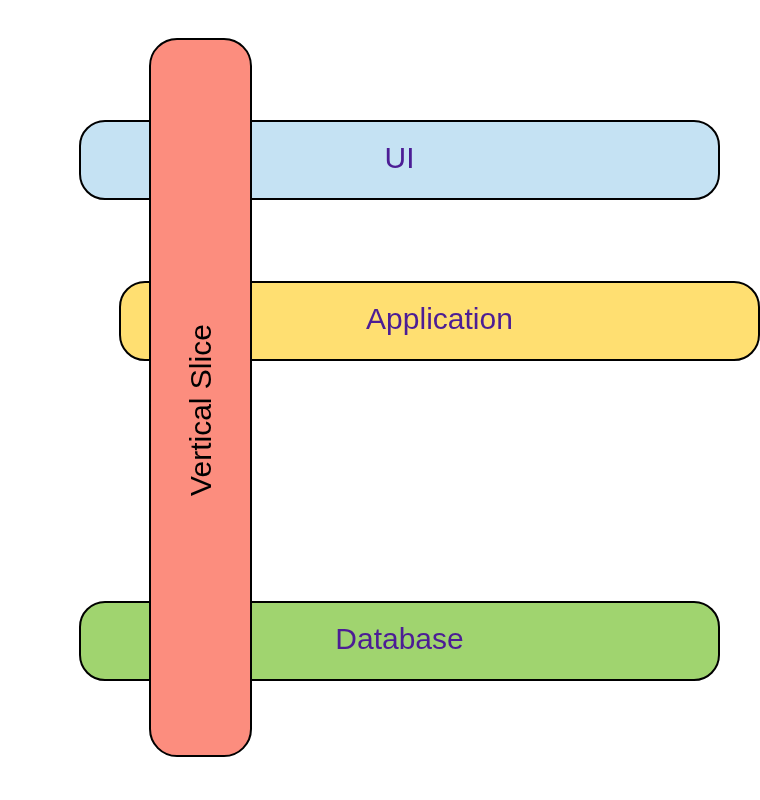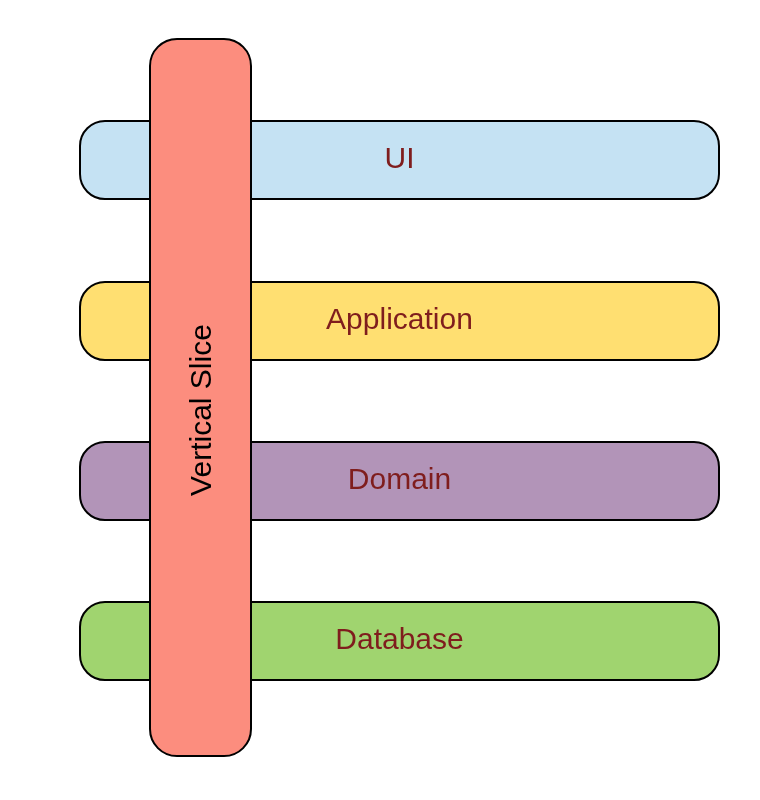--- a/index.html
+++ b/index.html
@@ -23,27 +23,27 @@
     box-sizing: border-box;
     border: 2px solid #000000;
     border-radius: 26px;
     display: flex;
     align-items: center;
     justify-content: center;
     z-index: 1;
   }
   .layer-label {
     font-size: 30px;
-    color: #7f1d1d;
+    color: #4c1d95;
     line-height: 1;
     margin-top: -4px;
     white-space: nowrap;
   }
   .layer-ui       { top: 120px; }
-  .layer-app      { top: 281px; }
+  .layer-app      { top: 281px; margin-left: 40px; }
   .layer-domain   { top: 441px; }
   .layer-database { top: 601px; }
   .vertical-slice {
     position: absolute;
     left: 149px;
     top: 38px;
     width: 103px;
     height: 719px;
     box-sizing: border-box;
     border: 2px solid #000000;
@@ -67,23 +67,20 @@
 <div class="canvas">
 
   <div class="layer-bar layer-ui" style="background-color: rgb(197, 226, 243);">
     <span class="layer-label">UI</span>
   </div>
 
   <div class="layer-bar layer-app" style="background-color: rgb(255, 223, 113);">
     <span class="layer-label">Application</span>
   </div>
 
-  <div class="layer-bar layer-domain" style="background-color: rgb(178, 148, 184);">
-    <span class="layer-label">Domain</span>
-  </div>
 
   <div class="layer-bar layer-database" style="background-color: rgb(160, 212, 111); border-radius: 26px;">
     <span class="layer-label">Database</span>
   </div>
 
   <div class="vertical-slice" style="background-color: rgb(252, 141, 126);">
     <span class="vertical-slice-label">Vertical Slice</span>
   </div>
 
 </div>

